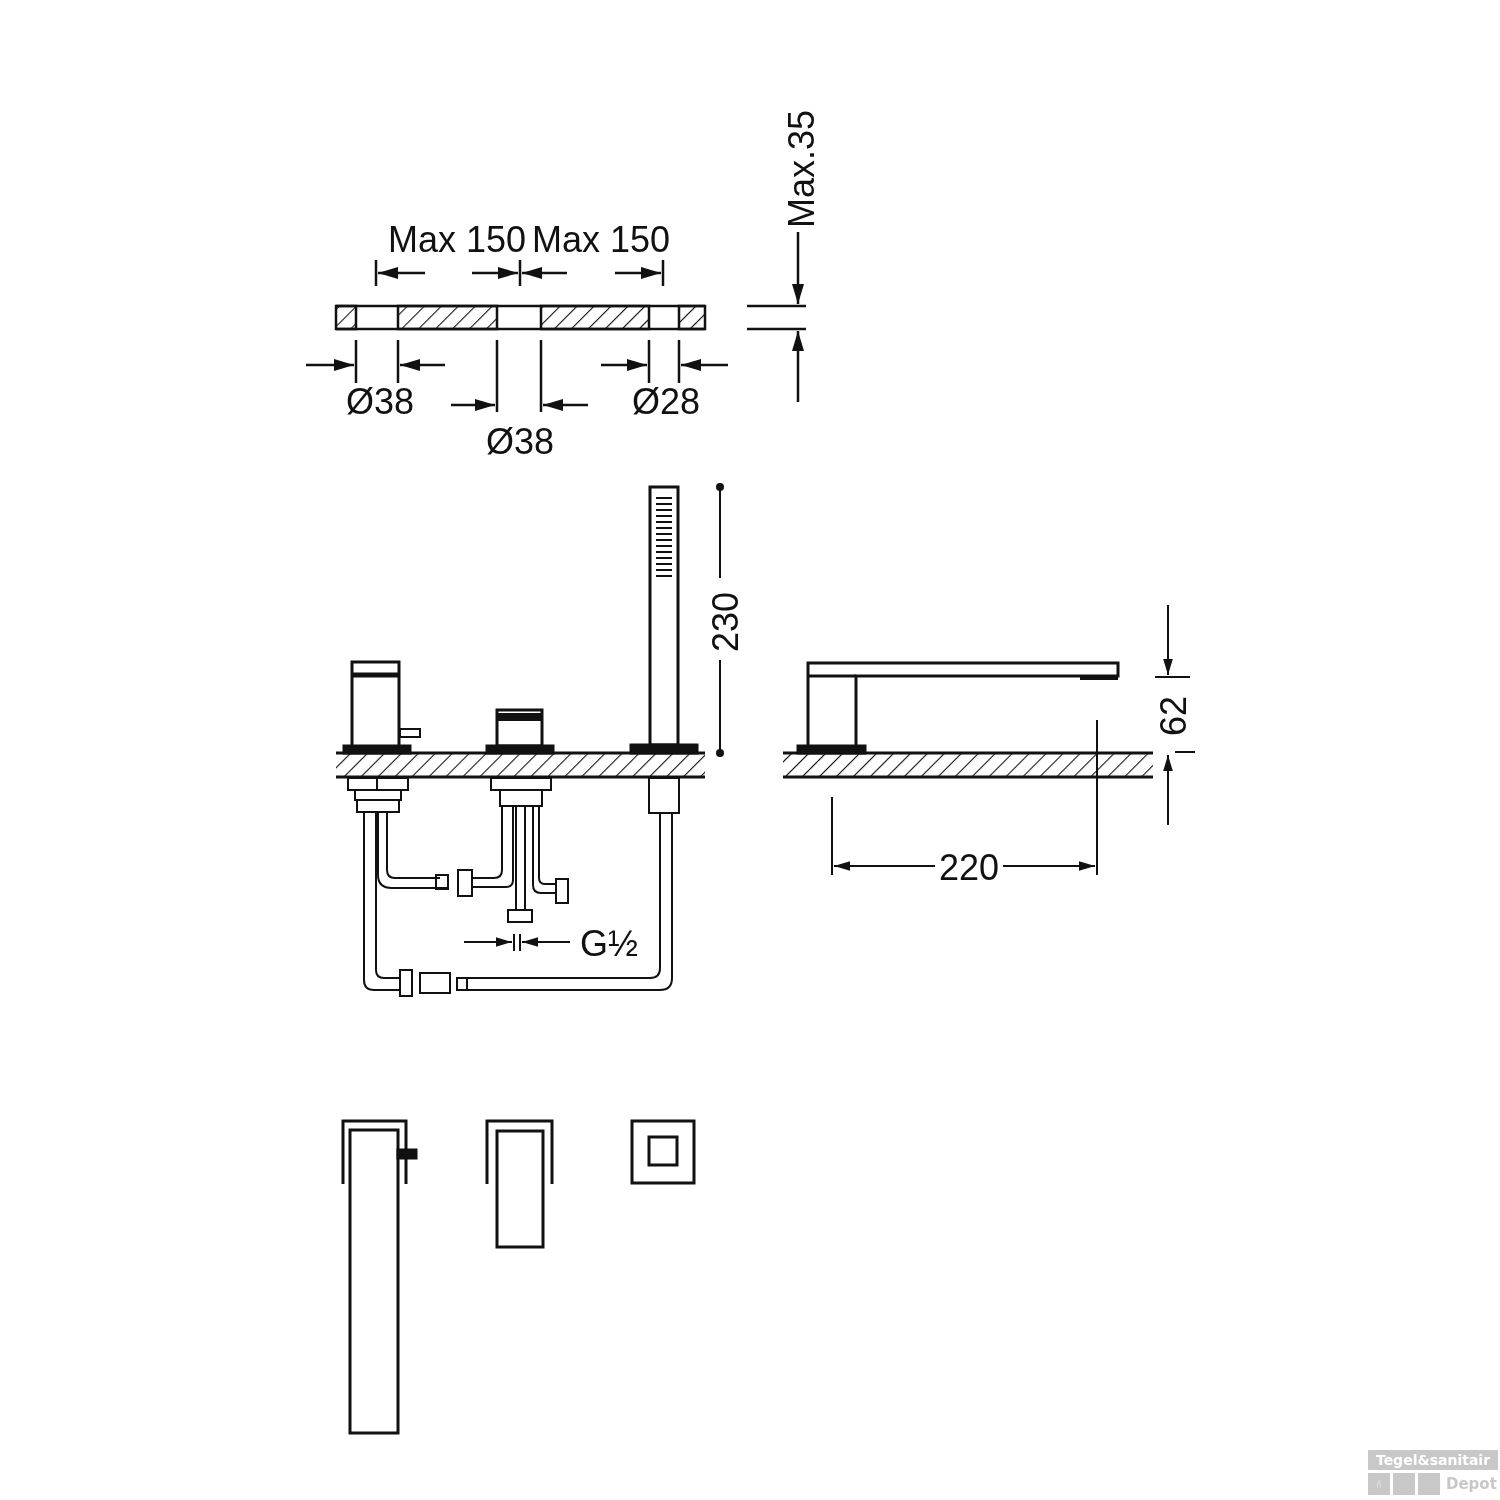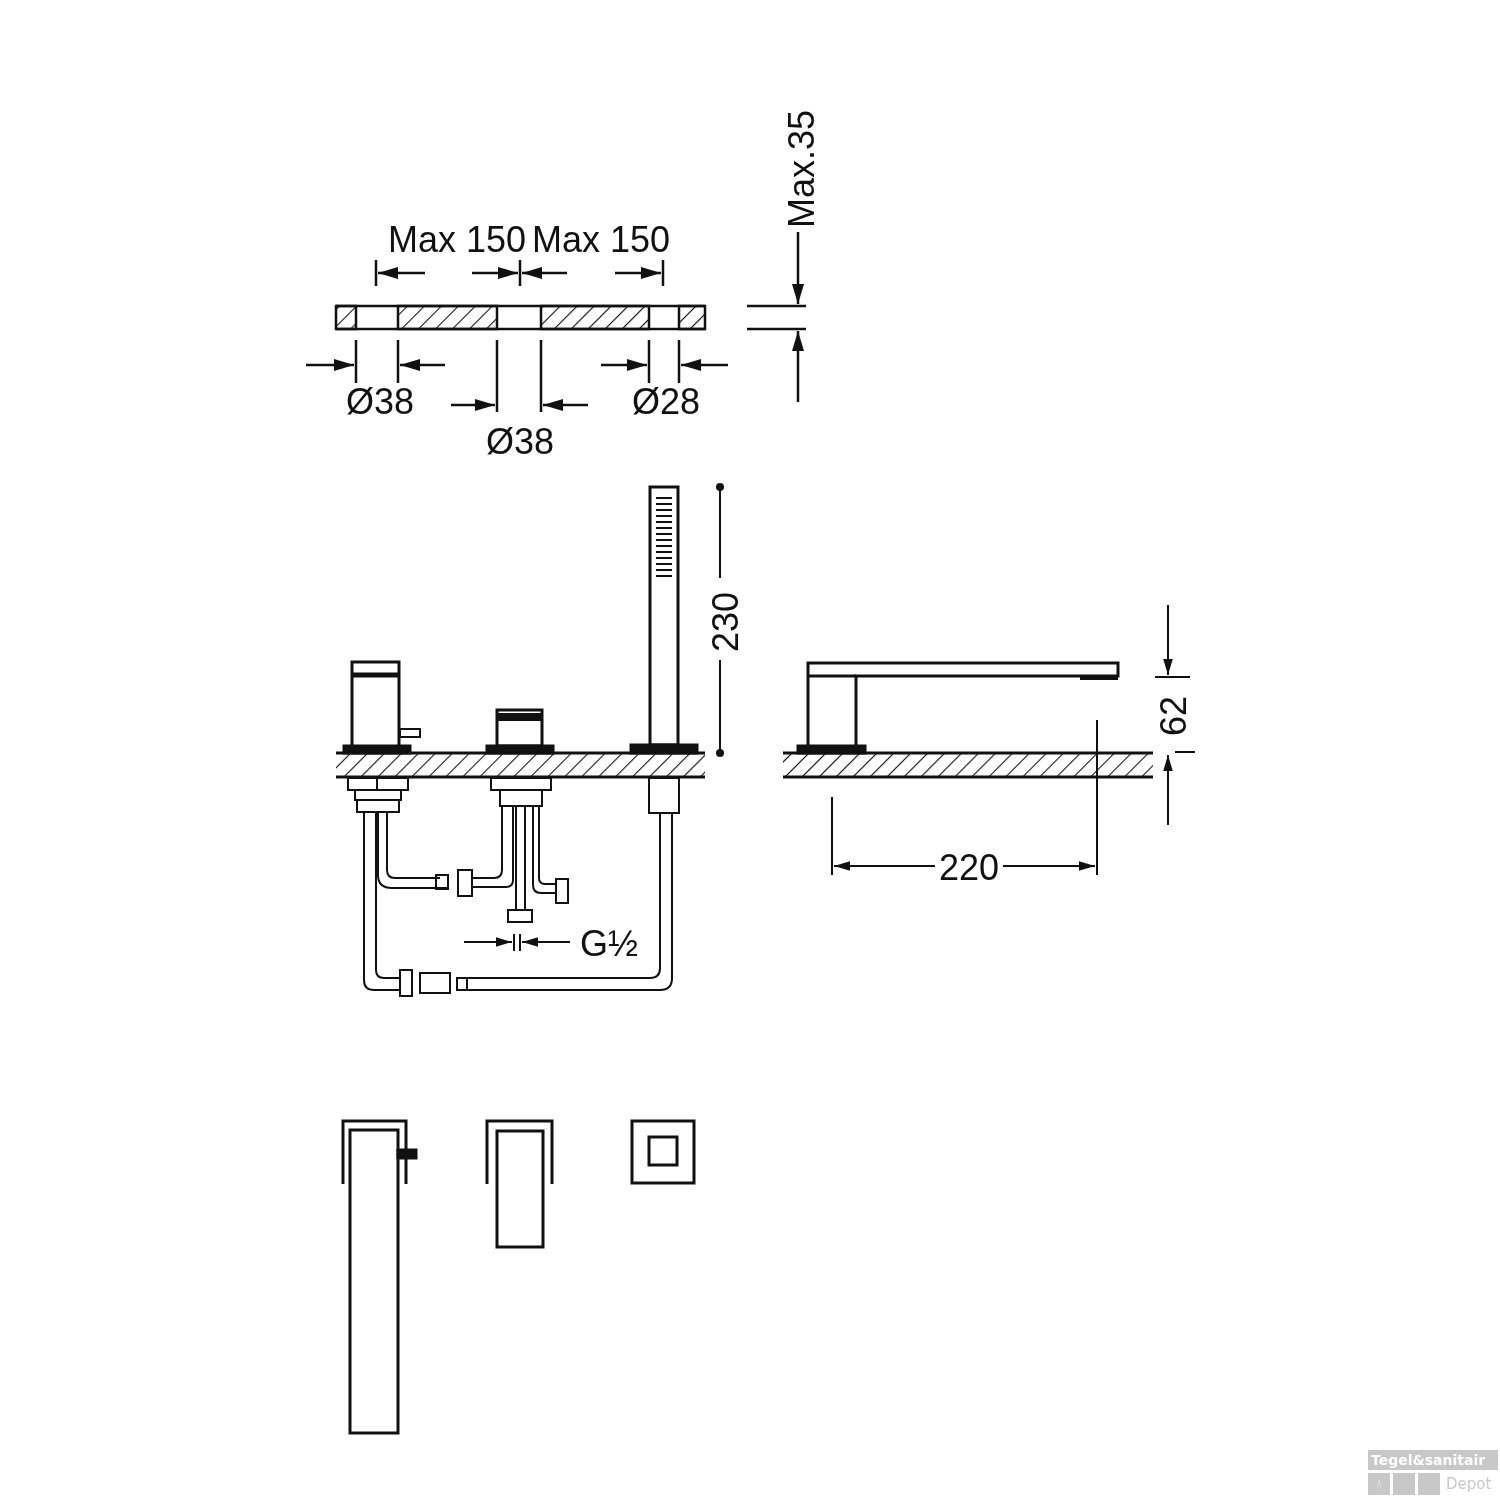--- a/index.html
+++ b/index.html
@@ -1,23 +1,23 @@
 <!DOCTYPE html>
 <html><head>
   <meta charset="utf-8">
   <style>
     html, body { margin: 0; padding: 0; background: #ffffff; }
     body { width: 1500px; height: 1500px; position: relative; overflow: hidden; font-family: "Liberation Sans", sans-serif; }
     svg.drawing { position: absolute; left: 0; top: 0; width: 1500px; height: 1500px; }
     .dim-text { font-family: "Liberation Sans", sans-serif; font-size: 36px; fill: #111; }
     .logo { position: absolute; right: 2px; bottom: 2px; width: 130px; height: 48px; }
-    .logo-top { background: #c8c8c8; color: #fff; font-family: "DejaVu Sans", sans-serif; font-weight: bold; font-size: 14px; line-height: 20px; padding: 0 3px; height: 20px; white-space: nowrap; }
+    .logo-top { background: #c8c8c8; color: #fff; font-family: "DejaVu Sans", sans-serif; font-weight: bold; font-size: 14px; line-height: 20px; padding: 0 3px; height: 20px; white-space: nowrap; text-align: center; }
     .logo-bottom { display: flex; align-items: center; margin-top: 3px; height: 22px; }
     .logo-sq { width: 22px; height: 22px; background: #c8c8c8; margin-right: 3px; display: flex; align-items: center; justify-content: center; color: #fff; font-size: 13px; }
-    .logo-depot { color: #c8c8c8; font-family: "DejaVu Sans", sans-serif; font-size: 15px; margin-left: 3px; }
+    .logo-depot { color: #c8c8c8; font-family: "DejaVu Sans", sans-serif; font-size: 15px; margin-left: 3px; font-weight: bold; }
   </style>
 </head>
 <body>
 
 <svg class="drawing" viewBox="0 0 1500 1500" xmlns="http://www.w3.org/2000/svg">
   <defs>
     <pattern id="hatch" patternUnits="userSpaceOnUse" width="12" height="12" patternTransform="rotate(45)">
       <line x1="0" y1="0" x2="0" y2="12" stroke="#111" stroke-width="2.2"></line>
     </pattern>
     <marker id="arr" viewBox="0 0 10 10" refX="10" refY="5" markerWidth="8" markerHeight="8" orient="auto-start-reverse">

